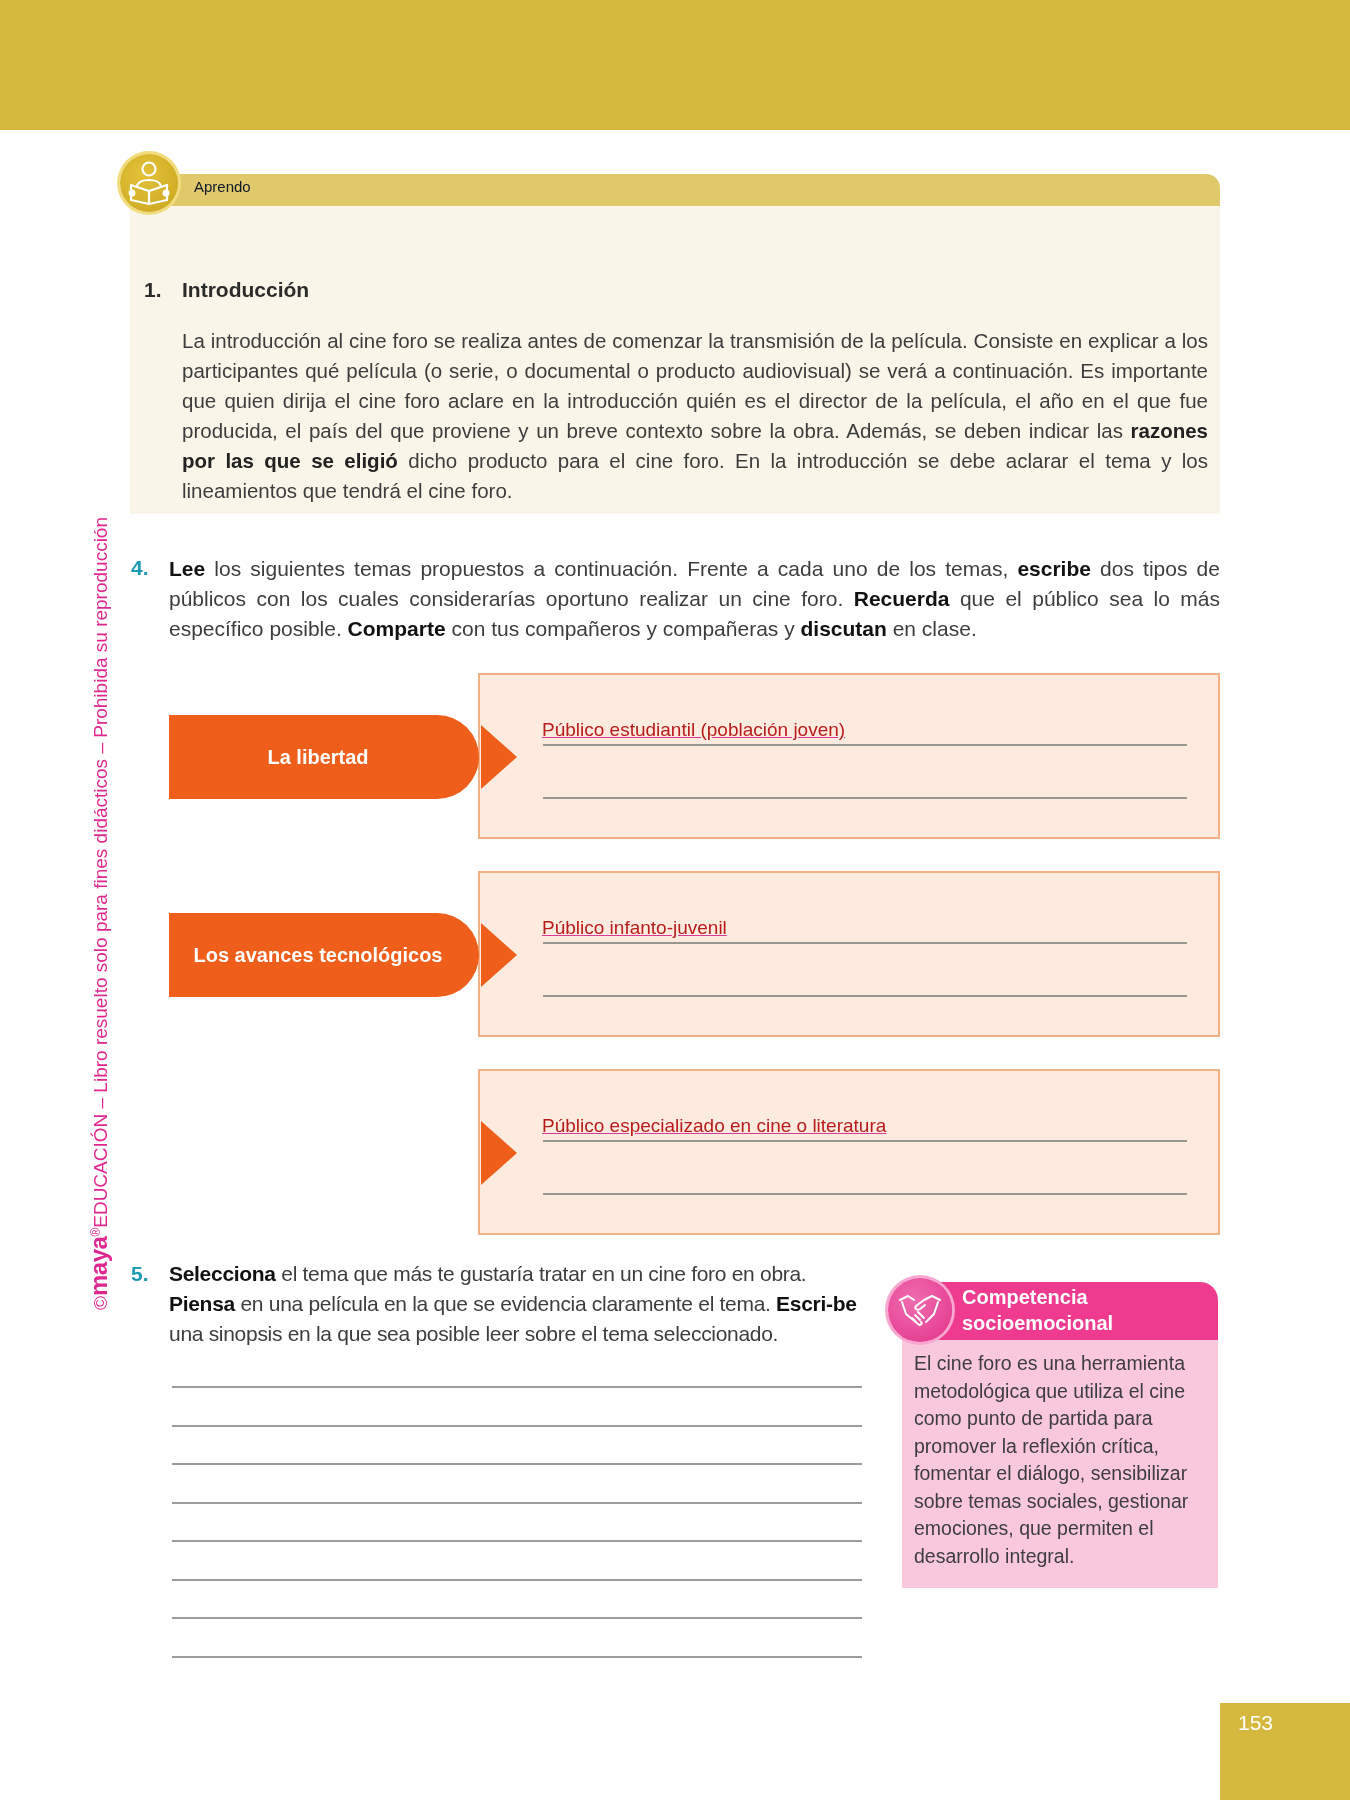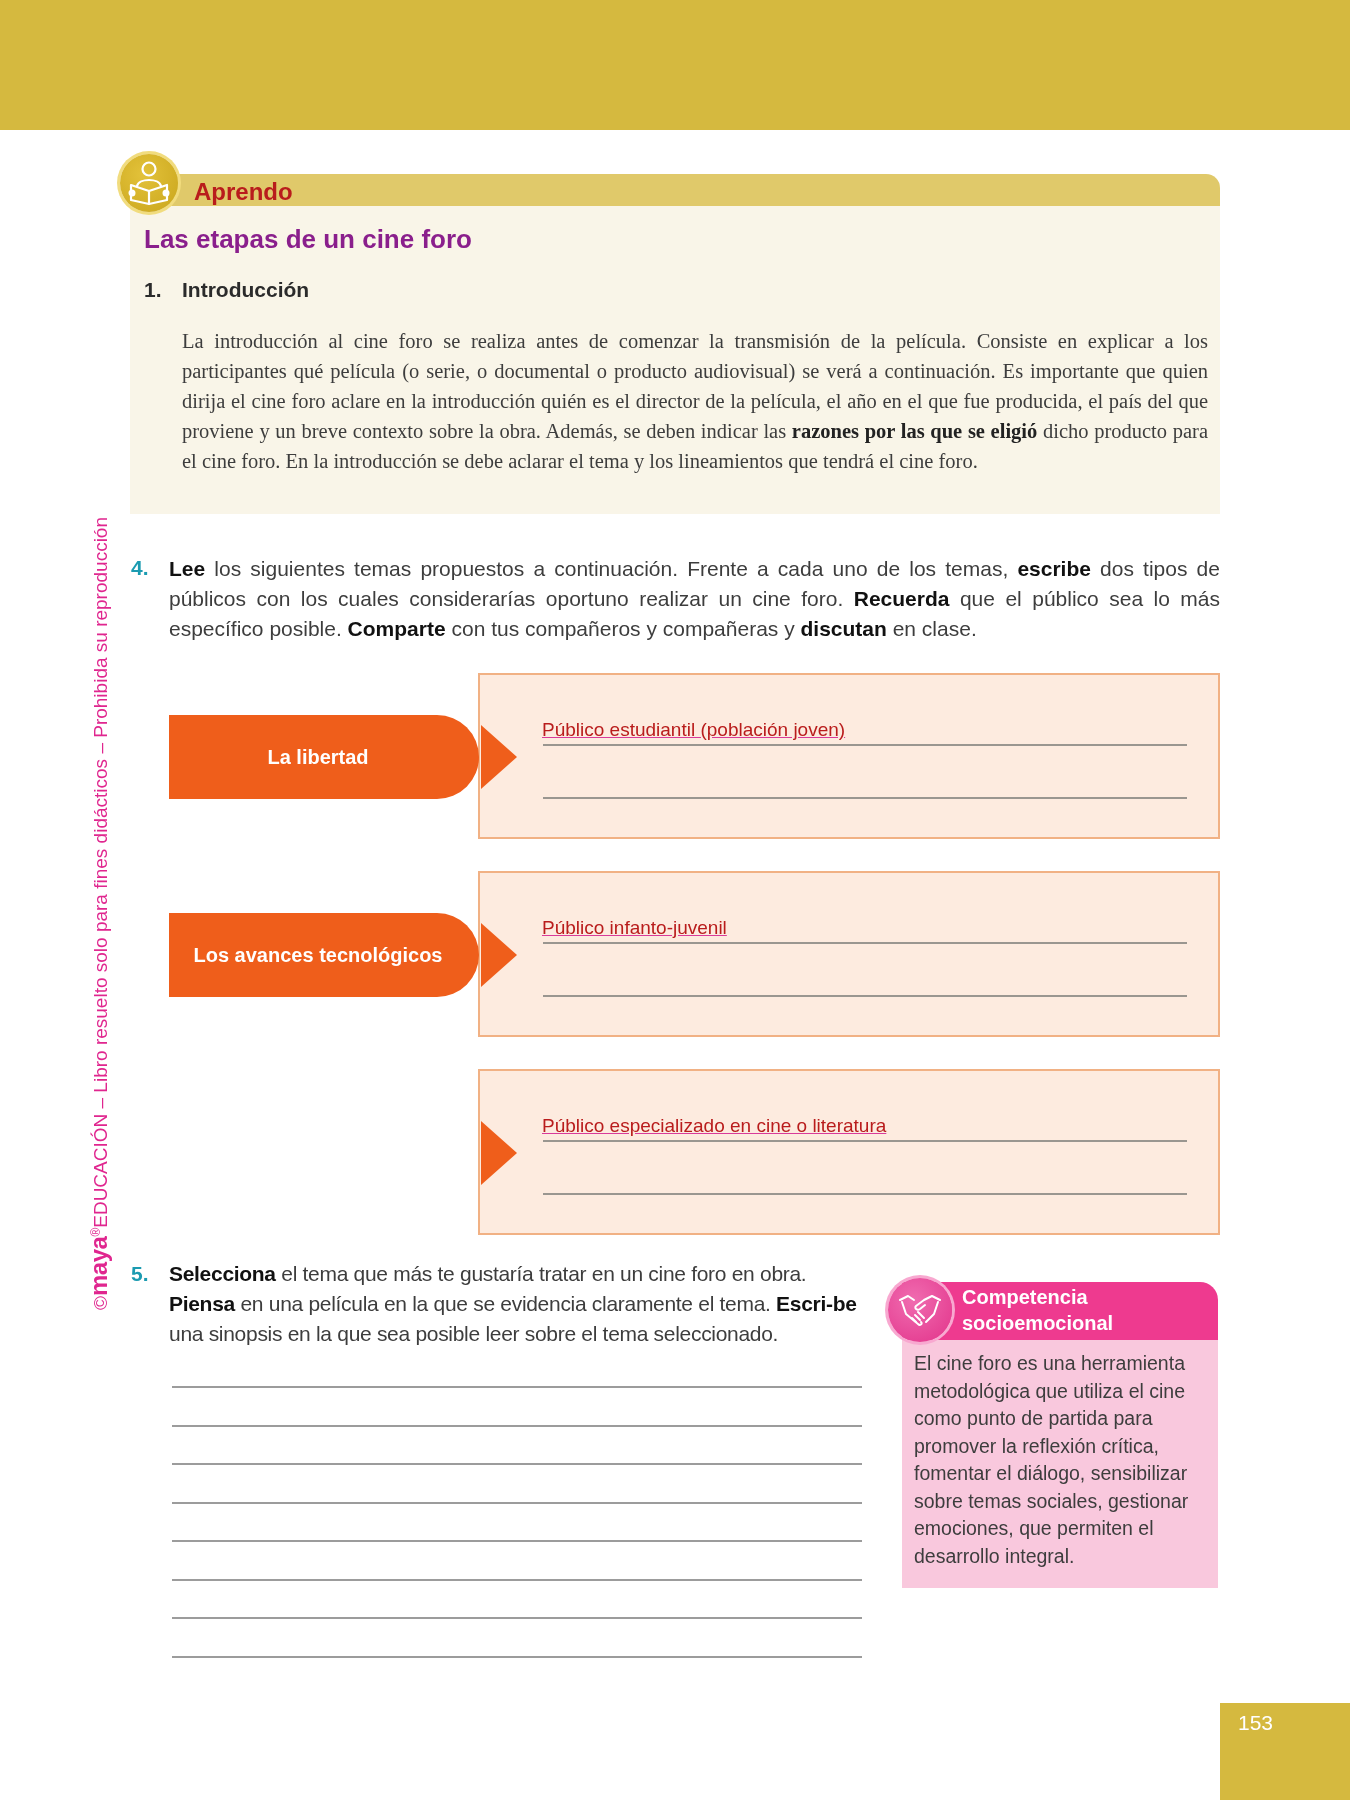--- a/index.html
+++ b/index.html
@@ -13,32 +13,32 @@
       transform-origin: 0 0; transform: rotate(-90deg);
       font-size: 19px; color: #e0268f; white-space: nowrap; line-height: 44px;
     }
     .side-note .brand { font-weight: bold; font-size: 24px; letter-spacing: -0.5px; }
     .side-note .reg { font-size: 12px; vertical-align: super; }
 
     
     .aprendo { position: absolute; left: 130px; top: 174px; width: 1090px; height: 340px; }
     .aprendo-header { position: absolute; left: 0; top: 0; width: 1090px; height: 32px; background: #e0c96a; border-radius: 0 14px 0 0; }
     .aprendo-body { position: absolute; left: 0; top: 32px; width: 1090px; height: 482px; height: 308px; background: #f9f5e8; }
-    .aprendo-label { position: absolute; left: 64px; top: 4px; font-size: 24px; font-weight: bold; color: #b91c1c; }
+    .aprendo-label { position: absolute; left: 64px; top: 4px; font-size: 15px; font-weight: normal; color: #0f172a; }
     .aprendo-icon {
       position: absolute; left: -10px; top: -20px; width: 58px; height: 58px; border-radius: 50%;
       background: radial-gradient(circle at 40% 35%, #e3c23a, #c9a51c); box-shadow: 0 0 0 3px #f1dc7e;
     }
     .aprendo-icon svg { position: absolute; left: 7px; top: 6px; }
     .aprendo-title { position: absolute; left: 14px; top: 50px; font-size: 26px; font-weight: bold; color: #8a1f8c; }
     .aprendo-sub { position: absolute; left: 14px; top: 104px; font-size: 21px; font-weight: bold; color: #2b2b2b; }
     .aprendo-sub .num { display: inline-block; width: 38px; }
     .aprendo-para {
       position: absolute; left: 52px; top: 152px; width: 1026px;
-      font-size: 20.5px; line-height: 30px; text-align: justify; color: #3d3d3d; font-family: Liberation Serif, serif;
+      font-size: 20.5px; line-height: 30px; text-align: justify; color: #3d3d3d;
     }
     .aprendo-para b { color: #222; }
 
     
     .ex-num { position: absolute; font-size: 21px; font-weight: bold; color: #1b9bb1; }
     .ex4-num { left: 131px; top: 556px; }
     .ex4-text {
       position: absolute; left: 169px; top: 554px; width: 1051px;
       font-size: 21px; line-height: 30px; text-align: justify; color: #3d3d3d;
     }
@@ -102,21 +102,20 @@
     <svg width="44" height="46" viewBox="0 0 44 46" fill="none" stroke="#fff" stroke-width="2.2" stroke-linejoin="round" stroke-linecap="round">
       <circle cx="22" cy="9" r="6.5"></circle>
       <path d="M10 26 C12 18, 32 18, 34 26"></path>
       <path d="M4 25 L22 31 L40 25 L40 40 L22 44 L4 40 Z"></path>
       <path d="M22 31 L22 44"></path>
       <circle cx="5" cy="33" r="2.4" fill="#fff"></circle>
       <circle cx="39" cy="33" r="2.4" fill="#fff"></circle>
     </svg>
   </div>
   <div class="aprendo-label">Aprendo</div>
-  <h1 class="aprendo-title">Las etapas de un cine foro</h1>
   <h2 class="aprendo-sub"><span class="num">1.</span><span>Introducción</span></h2>
   <p class="aprendo-para"><span>La introducción al cine foro se realiza antes de comenzar la transmisión de la película. Consiste en explicar a los participantes qué película (o serie, o documental o producto audiovisual) se verá a continuación. Es importante que quien dirija el cine foro aclare en la introducción quién es el director de la película, el año en el que fue producida, el país del que proviene y un breve contexto sobre la obra. Además, se deben indicar las </span><b>razones por las que se eligió</b><span> dicho producto para el cine foro. En la introducción se debe aclarar el tema y los lineamientos que tendrá el cine foro.</span></p>
 </section>
 
 <div class="ex-num ex4-num">4.</div>
 <p class="ex4-text" id="ex4-text"><b>Lee</b><span> los siguientes temas propuestos a continuación. Frente a cada uno de los temas, </span><b>escribe</b><span> dos tipos de públicos con los cuales considerarías oportuno realizar un cine foro. </span><b>Recuerda</b><span> que el público sea lo más específico posible. </span><b>Comparte</b><span> con tus compañeros y compañeras y </span><b>discutan</b><span> en clase.</span></p>
 
 <div id="topics">
     <div class="topic-row" style="top: 673px;">
       <div class="answer-box"></div>

